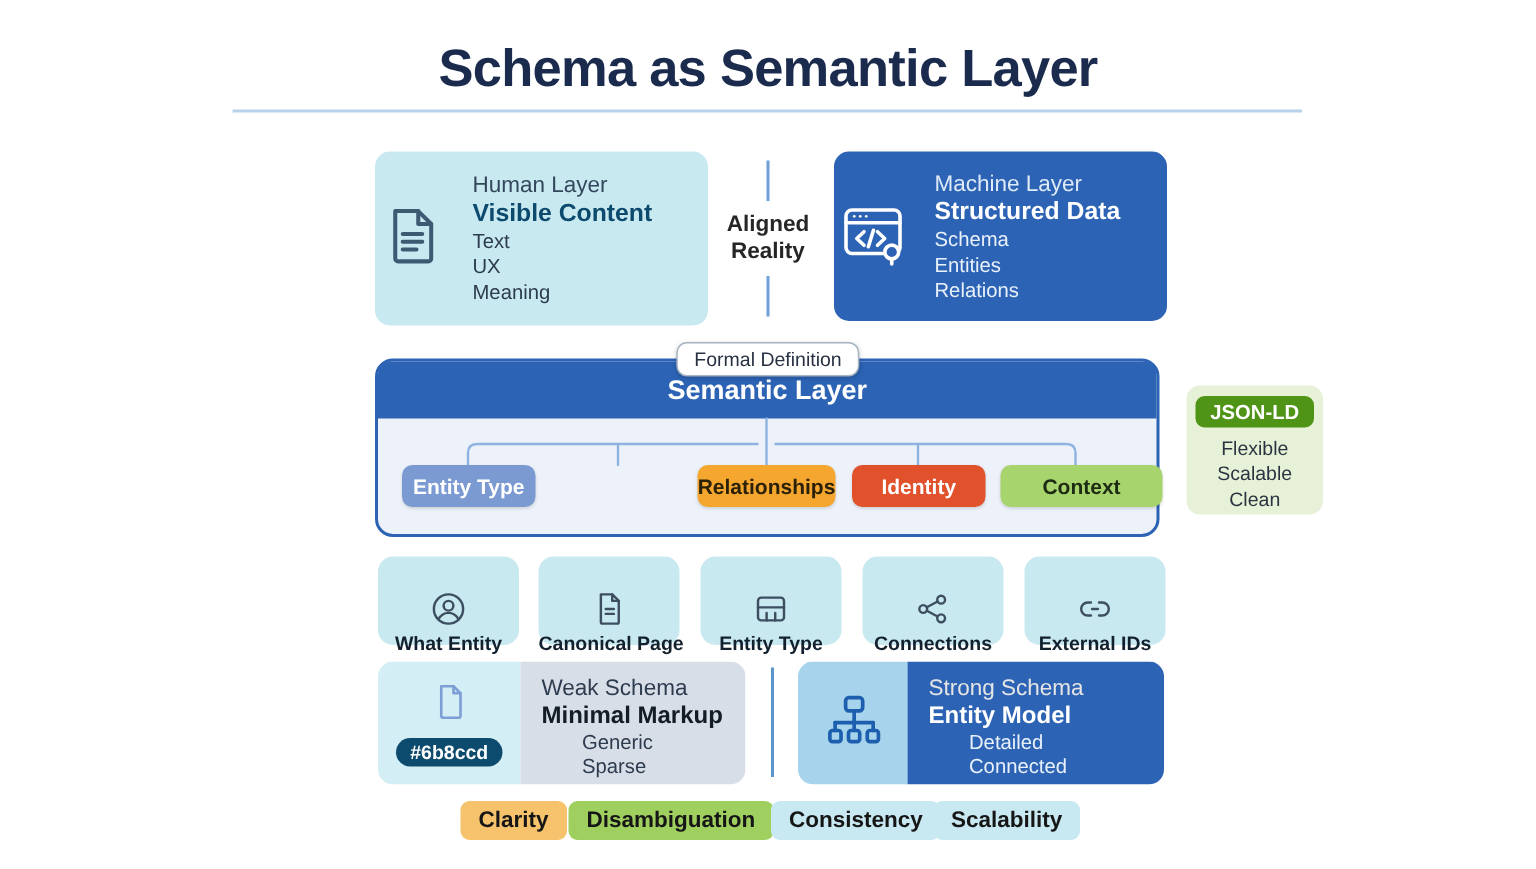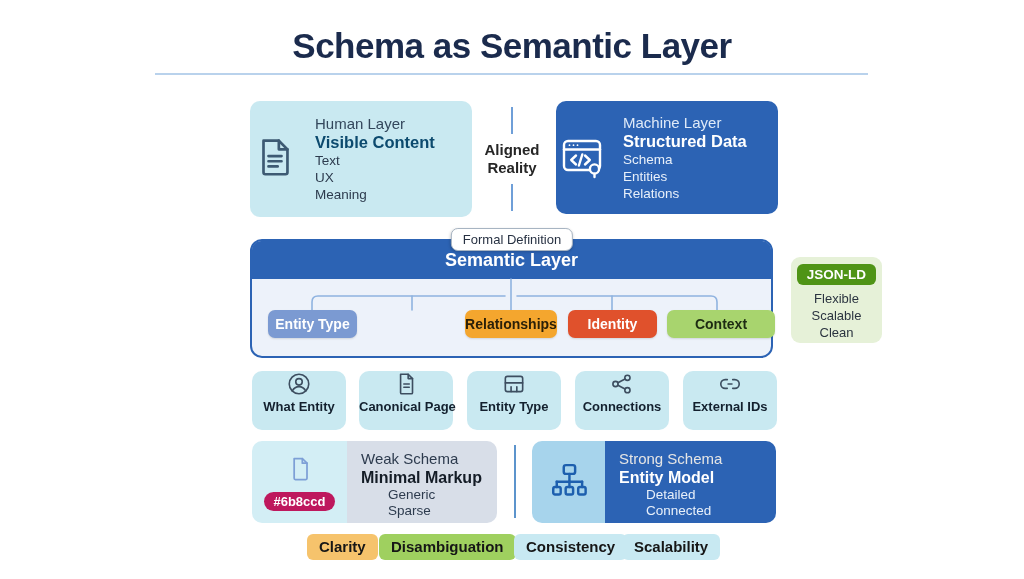--- a/index.html
+++ b/index.html
@@ -53,21 +53,21 @@
 
   
   .jsonld-panel{left:791px;top:257px;width:91px;height:86px;background:#e6f1d8;border-radius:9px;text-align:center;}
   .jsonld-badge{display:inline-block;margin-top:7px;padding:3px 10px;border-radius:6px;color:#ffffff;font-size:13.5px;font-weight:bold;}
   .jsonld-item{font-size:13px;color:#2b3440;line-height:17px;}
   .jsonld-items{margin-top:5px;}
 
   
   .feature-card{
     position:absolute;top:371px;width:94px;height:59px;background:#c9e9f1;border-radius:10px;
-    text-align:center;box-sizing:border-box;padding-top:0;
+    text-align:center;box-sizing:border-box;padding-top:22px;
   }
   .feature-card .ficon{height:27px;}
   .feature-label{font-size:13px;font-weight:bold;color:#13202e;margin-top:1px;white-space:nowrap;}
 
   
   .cmp-card{border-radius:10px;overflow:hidden;display:flex;}
   .weak-card{left:252px;top:441px;width:245px;height:82px;}
   .weak-left{width:95px;background:#d3eef5;display:flex;flex-direction:column;align-items:center;justify-content:center;}
   .weak-right{flex:1;background:#d8dee8;padding:9px 0 0 14px;box-sizing:border-box;}
   .hex-pill{margin-top:4px;padding:2px 9px;border-radius:11px;color:#ffffff;font-size:13px;font-weight:bold;}
@@ -220,21 +220,21 @@
   </div>
 
   <div class="abs cmp-card weak-card">
     <div class="weak-left">
       <span>
         <svg width="28" height="30" viewBox="0 0 24 24" fill="none" stroke="#7d9fd6" stroke-width="1.5" stroke-linecap="round" stroke-linejoin="round">
           <path d="M7 3 h7 l4 4 v13 a1 1 0 0 1 -1 1 H8 a1 1 0 0 1 -1 -1 z"></path>
           <path d="M14 3 v4 h4"></path>
         </svg>
       </span>
-      <div class="hex-pill" style="background-color: #be185d;">#6b8ccd</div>
+      <div class="hex-pill" style="background-color: #0c4a6e;">#6b8ccd</div>
     </div>
     <div class="weak-right cmp-text">
       <div class="sub">Weak Schema</div>
       <div class="head">Minimal Markup</div>
       <div class="item">Generic</div>
       <div class="item">Sparse</div>
     </div>
   </div>
 
   <div class="abs cmp-divider"></div>

